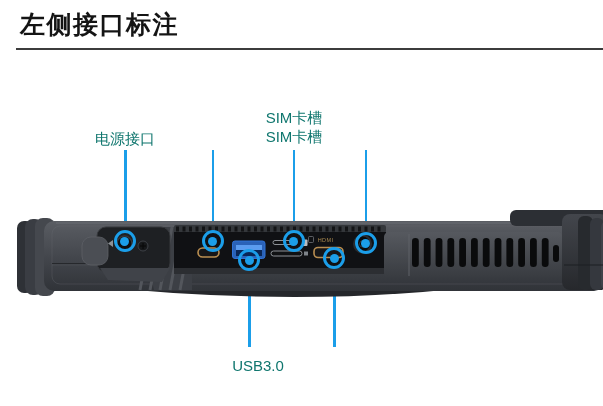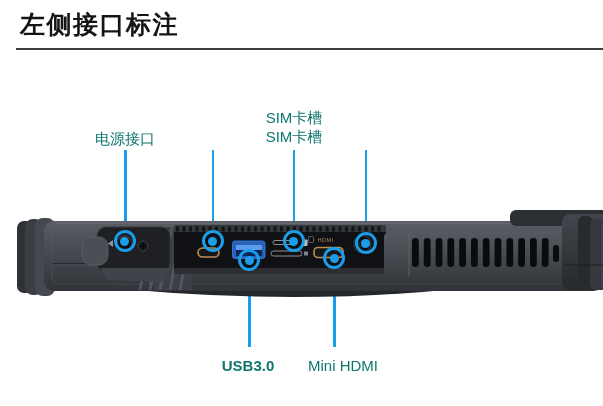--- a/index.html
+++ b/index.html
@@ -24,24 +24,23 @@
 
   <div class="page-title">左侧接口标注</div>
   <div class="title-rule"></div>
 
   <div class="callout-label" style="left:113px;top:129px;">电源接口</div>
   <div class="callout-label" style="left:282px;top:108px;">
     <div>SIM卡槽</div>
     <div>SIM卡槽</div>
   </div>
 
-  <div class="callout-label" style="left:236px;top:356px;font-weight:bold;">
+  <div class="callout-label" style="left:246px;top:356px;">
     <div>USB3.0</div>
   </div>
-  <div class="callout-label" style="left:331px;top:356px;">Mini HDMI</div>
 
   <div class="callout-line" style="left:112px;top:150px;height:82px;"></div>
   <div class="callout-line" style="left:199.5px;top:150px;height:82px;"></div>
   <div class="callout-line" style="left:280.5px;top:150px;height:82px;"></div>
   <div class="callout-line" style="left:352.5px;top:150px;height:84px;"></div>
   <div class="callout-line" style="left:236px;top:269px;height:78px;"></div>
   <div class="callout-line" style="left:321px;top:267px;height:80px;"></div>
 
   <svg class="device-svg" viewBox="0 185 603 125">
     <defs>

